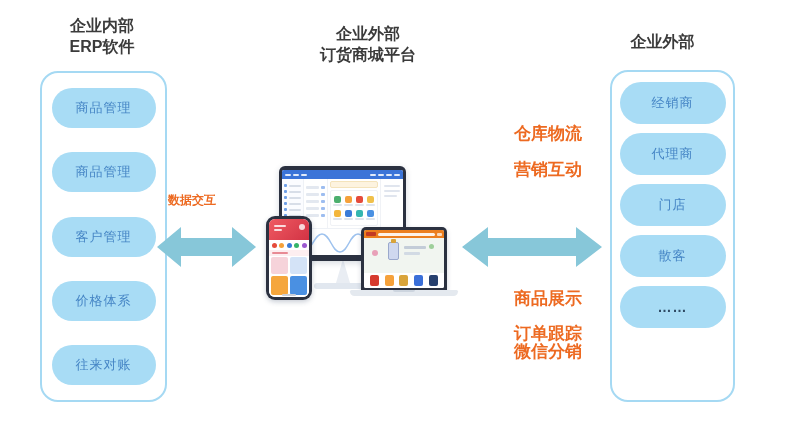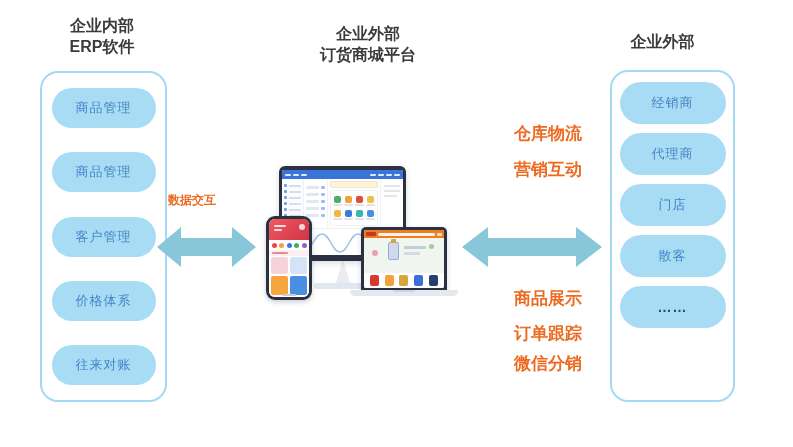--- a/index.html
+++ b/index.html
@@ -26,21 +26,21 @@
   #right-panel .pill{width:106px;height:42px;}
   .pill.dots{color:#2f4a63;font-weight:bold;letter-spacing:1px;font-size:14px;}
   
   .arrow{position:absolute;}
   #left-arrow{left:157px;top:225px;}
   #right-arrow{left:462px;top:225px;}
   .flow-label{position:absolute;color:#ed6a21;font-weight:bold;text-align:center;}
   #data-exchange-label{left:144px;top:192px;width:96px;font-size:12px;}
   .right-flow-label{left:498px;width:100px;font-size:17px;}
   #flow-top-0{top:122px;} #flow-top-1{top:158px;} #flow-top-2{top:190px;}
-  #flow-bot-0{top:287px;} #flow-bot-1{top:322px;} #flow-bot-2{top:352px;} #flow-bot-3{top:385px;}
+  #flow-bot-0{top:287px;} #flow-bot-1{top:322px;} #flow-bot-2{top:340px;} #flow-bot-3{top:385px;}
   
   .device{position:absolute;}
   
   #monitor{left:279px;top:166px;width:127px;height:95px;background:#2b3140;border-radius:6px;
     padding:4px 3px 6px 3px;box-sizing:border-box;z-index:1;box-shadow:0 2px 6px rgba(40,60,90,.18);}
   #monitor .screen{width:100%;height:100%;background:#ffffff;border-radius:2px;overflow:hidden;
     display:flex;flex-direction:column;}
   .mon-topbar{height:9px;background:#3b74d8;display:flex;align-items:center;padding:0 3px;gap:2px;}
   .mon-topbar i{display:block;width:6px;height:2px;background:rgba(255,255,255,.85);border-radius:1px;}
   .mon-topbar .sp{flex:1;}

